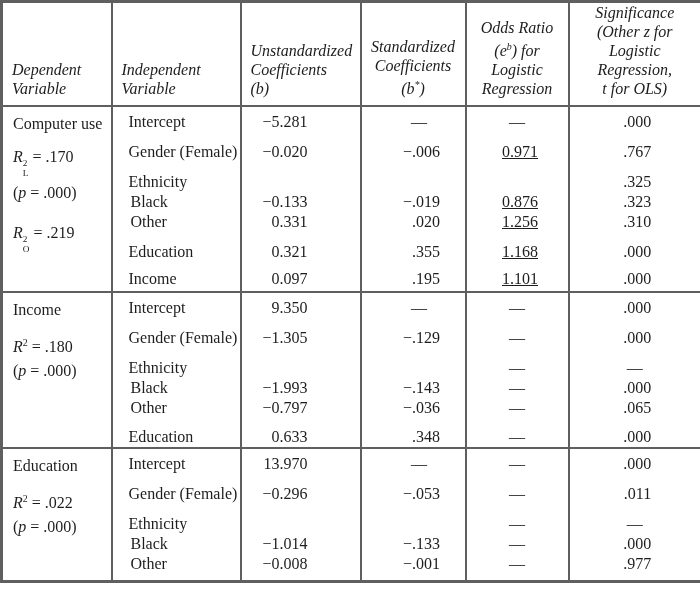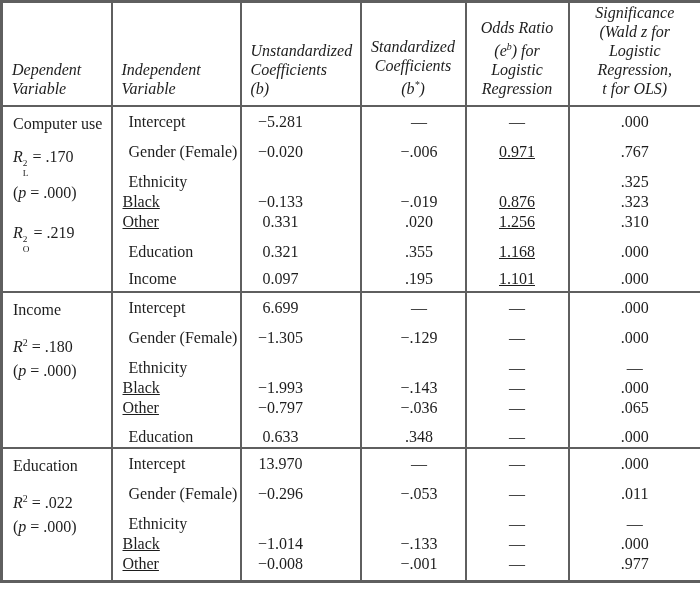--- a/index.html
+++ b/index.html
@@ -58,25 +58,25 @@
   .stat sup{font-size:0.62em;}
   .ss{
     display:inline-flex;
     flex-direction:column;
     font-size:0.58em;
     line-height:1.05;
     vertical-align:-0.45em;
     font-style:normal;
   }
   td.ivcell{padding-left:16px;}
-  td.ivcell.indent{padding-left:10px;text-decoration:underline;}
+  td.ivcell.indent{padding-left:18px;}
   td.numcell{text-align:center;}
   td.col-b{padding-right:40px;}
   td.col-beta{padding-left:12px;}
-  .num{display:inline-block;}
+  .num{display:inline-block;text-align:right;}
   td.col-b .num{width:54px;}
   td.col-beta .num{width:42px;}
   td.col-or .num{width:42px;text-decoration:underline;}
   td.col-sig .num{width:33px;}
   .dash{display:inline-block;}
 </style>
 </head>
 <body>
 
 <div class="page">
@@ -98,21 +98,21 @@
         <th class="left">Unstandardized
 Coefficients (b)</th>
         <th class="center">Standardized
 Coefficients
 (b<sup>*</sup>)</th>
         <th class="center">Odds Ratio
 (e<sup>b</sup>) for
 Logistic
 Regression</th>
         <th class="center">Significance
-(Wald z for
+(Other z for
 Logistic
 Regression,
 t for OLS)</th>
       </tr>
     </thead>
     <tbody id="table-body">
         <tr class="first s0 secfirst">
     <td class="depcell" rowspan="7">
     <div class="depname">Computer use</div>
   <div class="stat gap-lg"><i>R</i><span class="ss">
@@ -173,21 +173,21 @@
     <td class="numcell col-or"><span class="num">1.101</span></td>
     <td class="numcell col-sig"><span class="num">.000</span></td>
   </tr>
         <tr class="first s1 secfirst">
     <td class="depcell" rowspan="6">
     <div class="depname">Income</div>
   <div class="stat gap-lg"><i>R</i><sup>2</sup> = .180</div>
             <div class="stat gap-sm">(<i>p</i> = .000)</div>
           </td>
           <td class="ivcell">Intercept</td>
-    <td class="numcell col-b"><span class="num">6.699</span></td>
+    <td class="numcell col-b"><span class="num">9.350</span></td>
     <td class="numcell col-beta"><span class="dash">—</span></td>
     <td class="numcell col-or"><span class="dash">—</span></td>
     <td class="numcell col-sig"><span class="num">.000</span></td>
   </tr>
         <tr class="gap s1">
     <td class="ivcell">Gender (Female)</td>
     <td class="numcell col-b"><span class="num">−1.305</span></td>
     <td class="numcell col-beta"><span class="num">−.129</span></td>
     <td class="numcell col-or"><span class="dash">—</span></td>
     <td class="numcell col-sig"><span class="num">.000</span></td>

